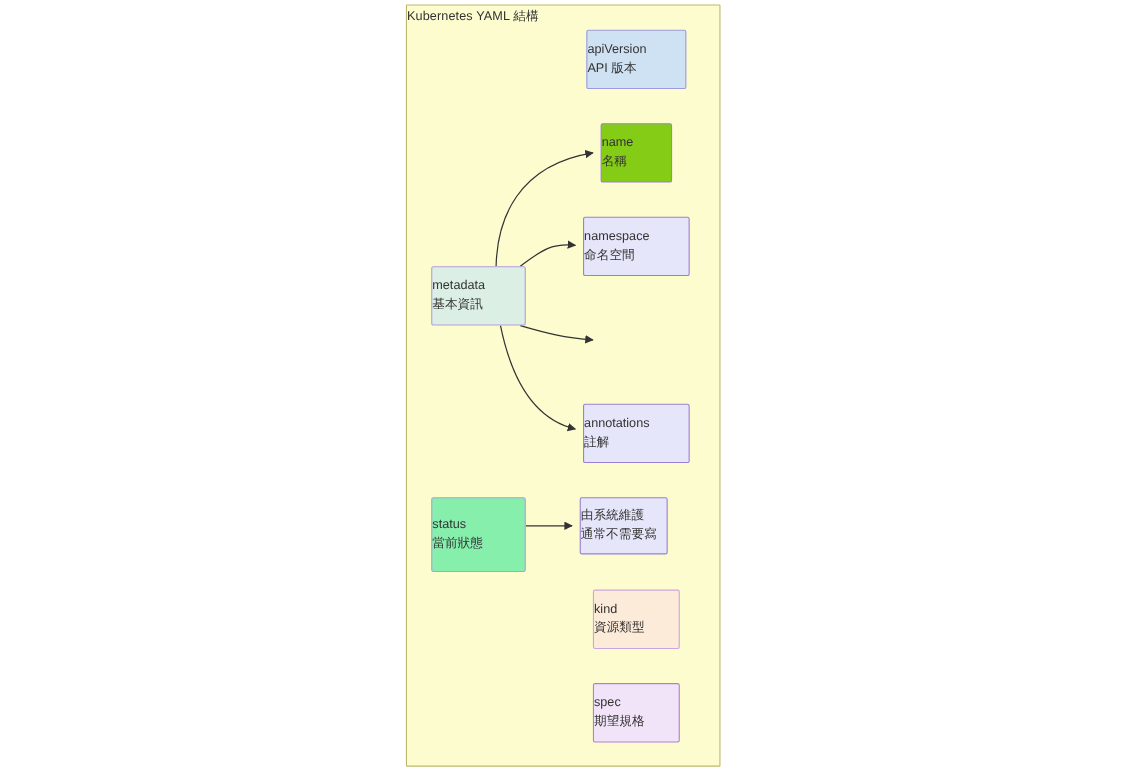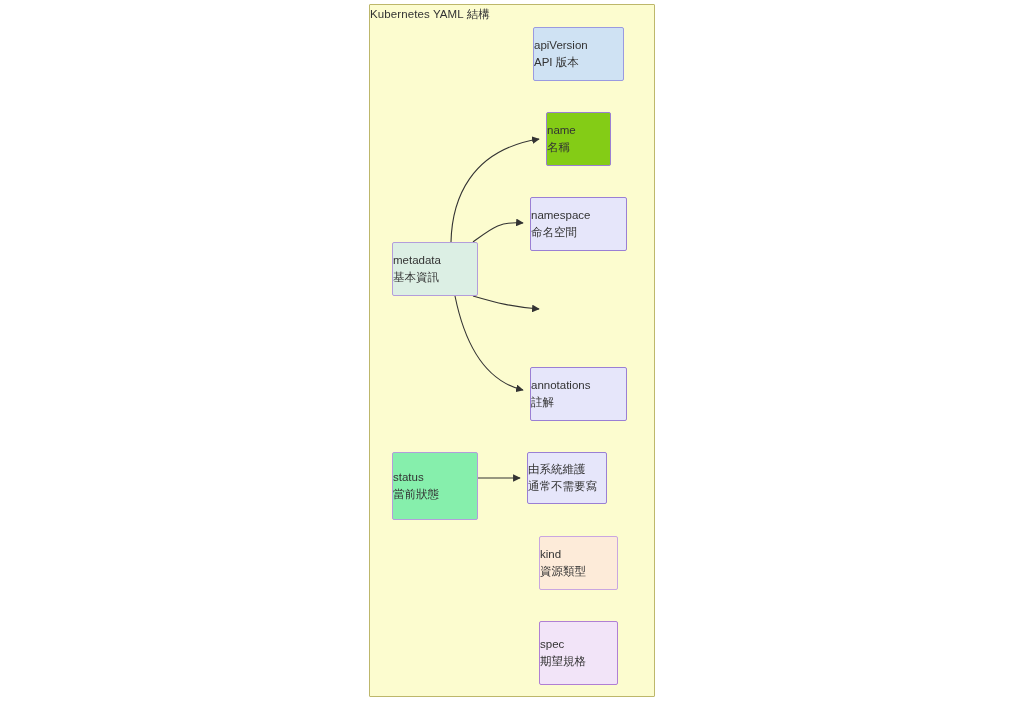--- a/index.html
+++ b/index.html
@@ -144,18 +144,18 @@
   <div class="node n-lav" style="left: 527px; top: 452px; width: 80px; height: 52px; background: rgb(230, 230, 250); border-color: rgb(154, 127, 212);">
     <span class="l1">由系統維護</span>
     <span class="l2">通常不需要寫</span>
   </div>
 
   <div class="node n-peach" style="left: 539px; top: 536px; width: 79px; height: 54px; background: rgb(253, 235, 217); border-color: rgb(201, 166, 224);">
     <span class="l1">kind</span>
     <span class="l2">資源類型</span>
   </div>
 
-  <div class="node n-lilac" style="left: 539px; top: 621px; width: 79px; height: 64px; background: rgb(242, 228, 248); border-color: rgb(176, 127, 212);">
+  <div class="node n-lilac" style="left: 539px; top: 621px; width: 79px; height: 54px; background: rgb(242, 228, 248); border-color: rgb(176, 127, 212);">
     <span class="l1">spec</span>
     <span class="l2">期望規格</span>
   </div>
 
 </div>
 
 </body></html>

